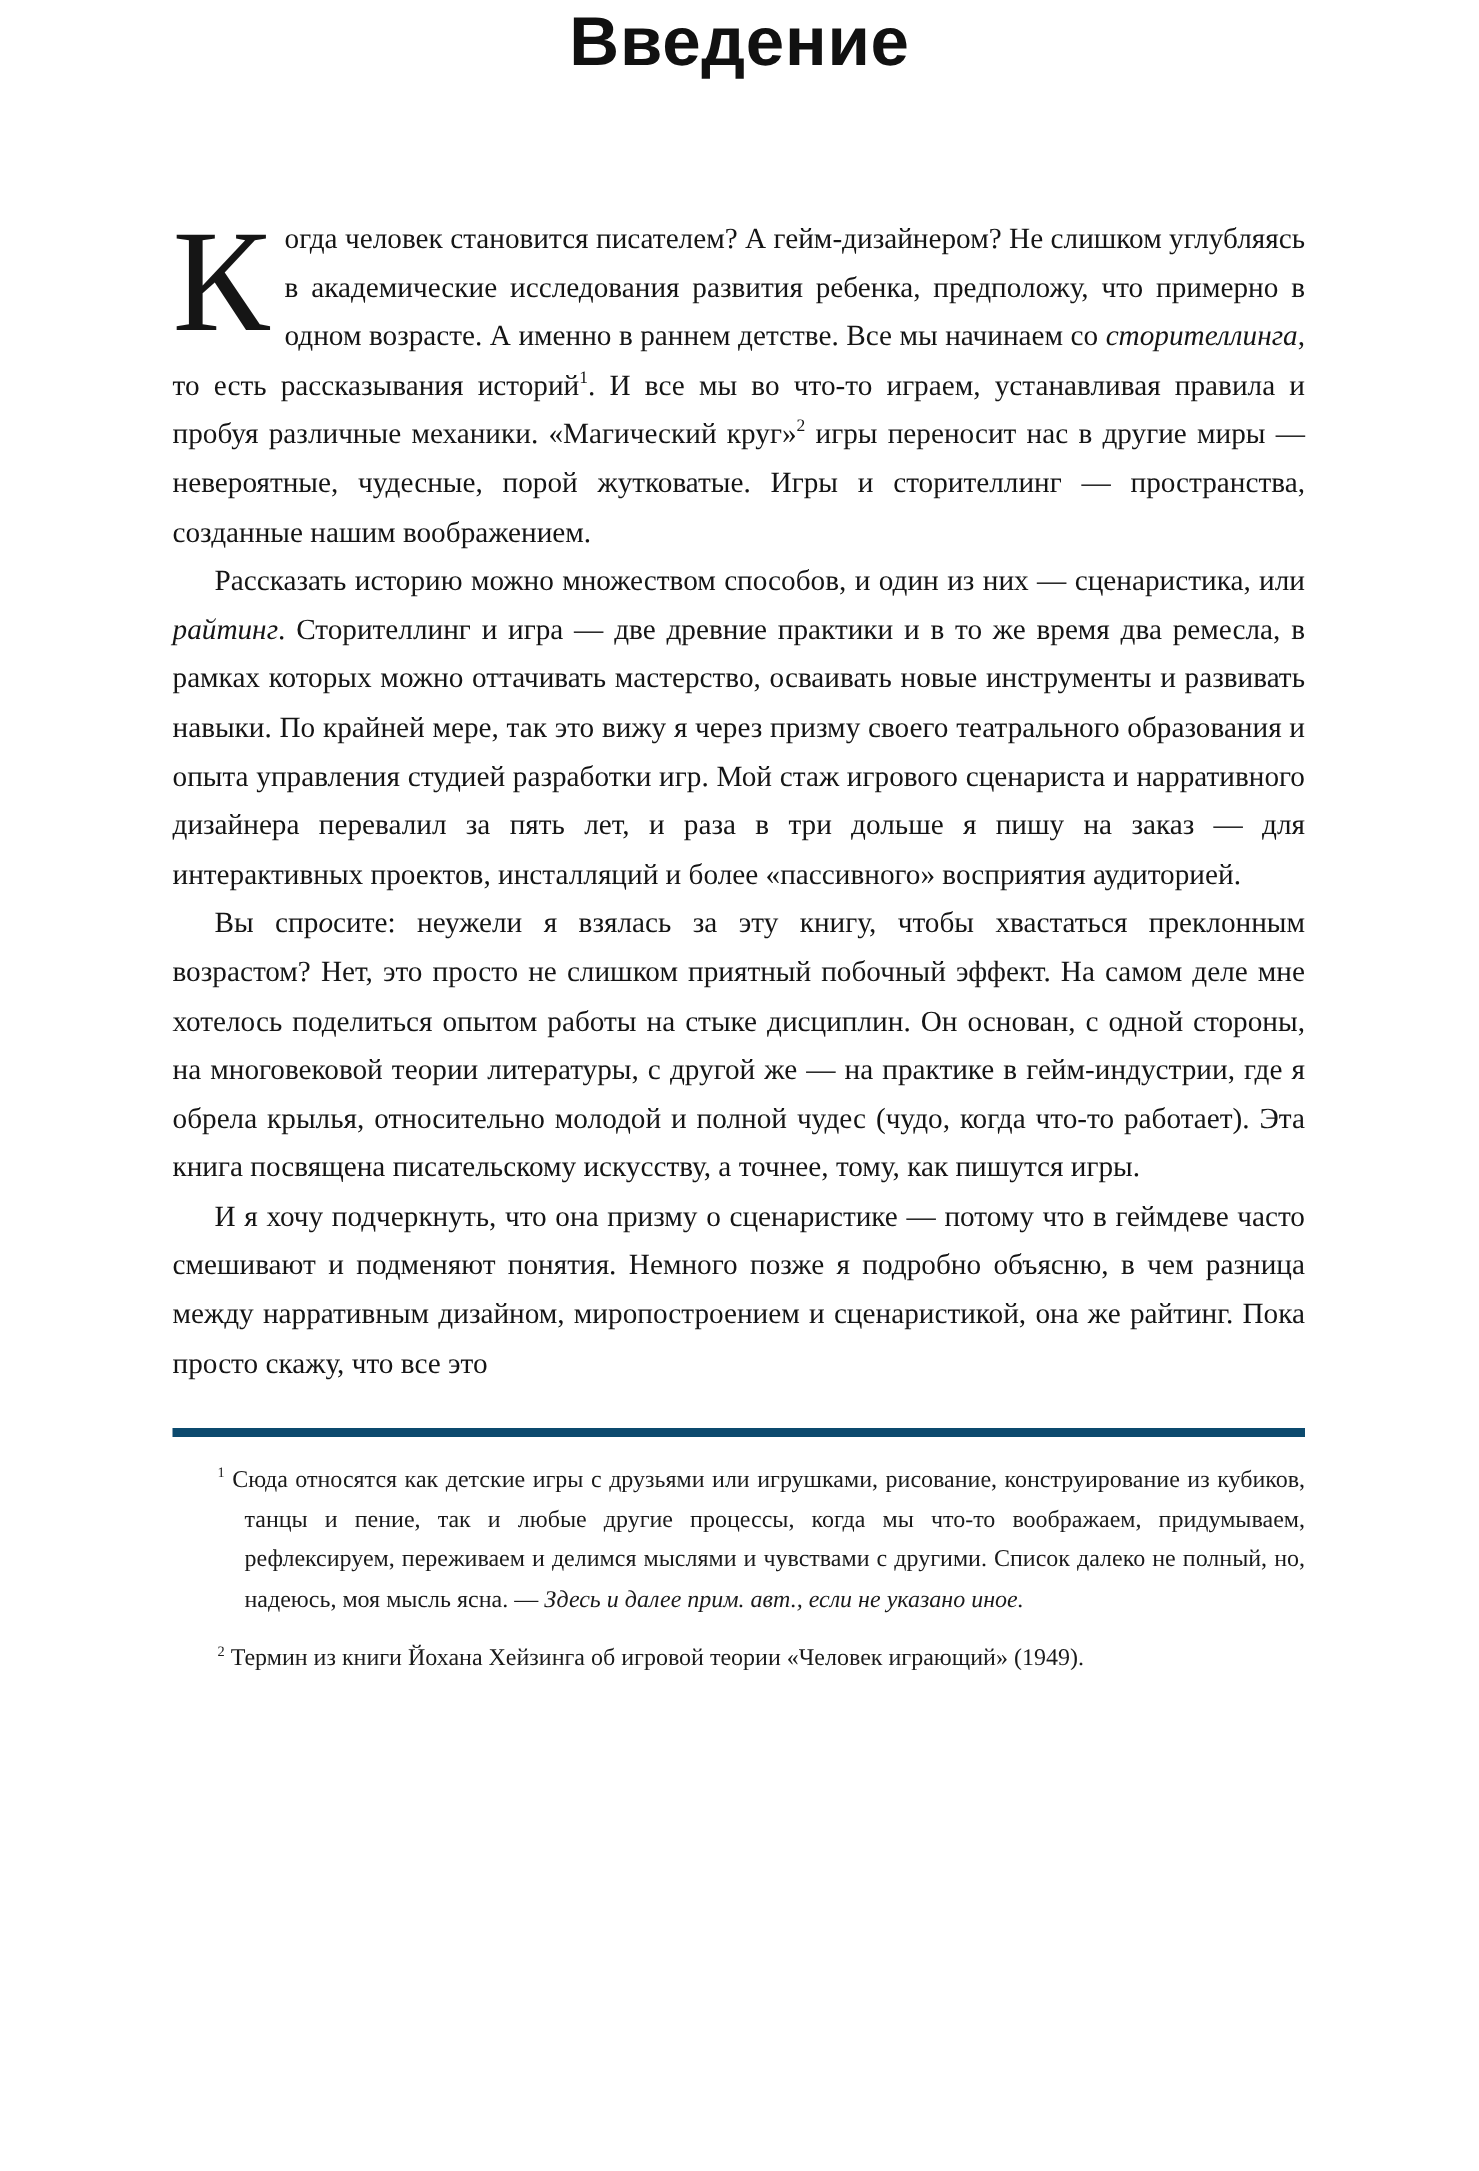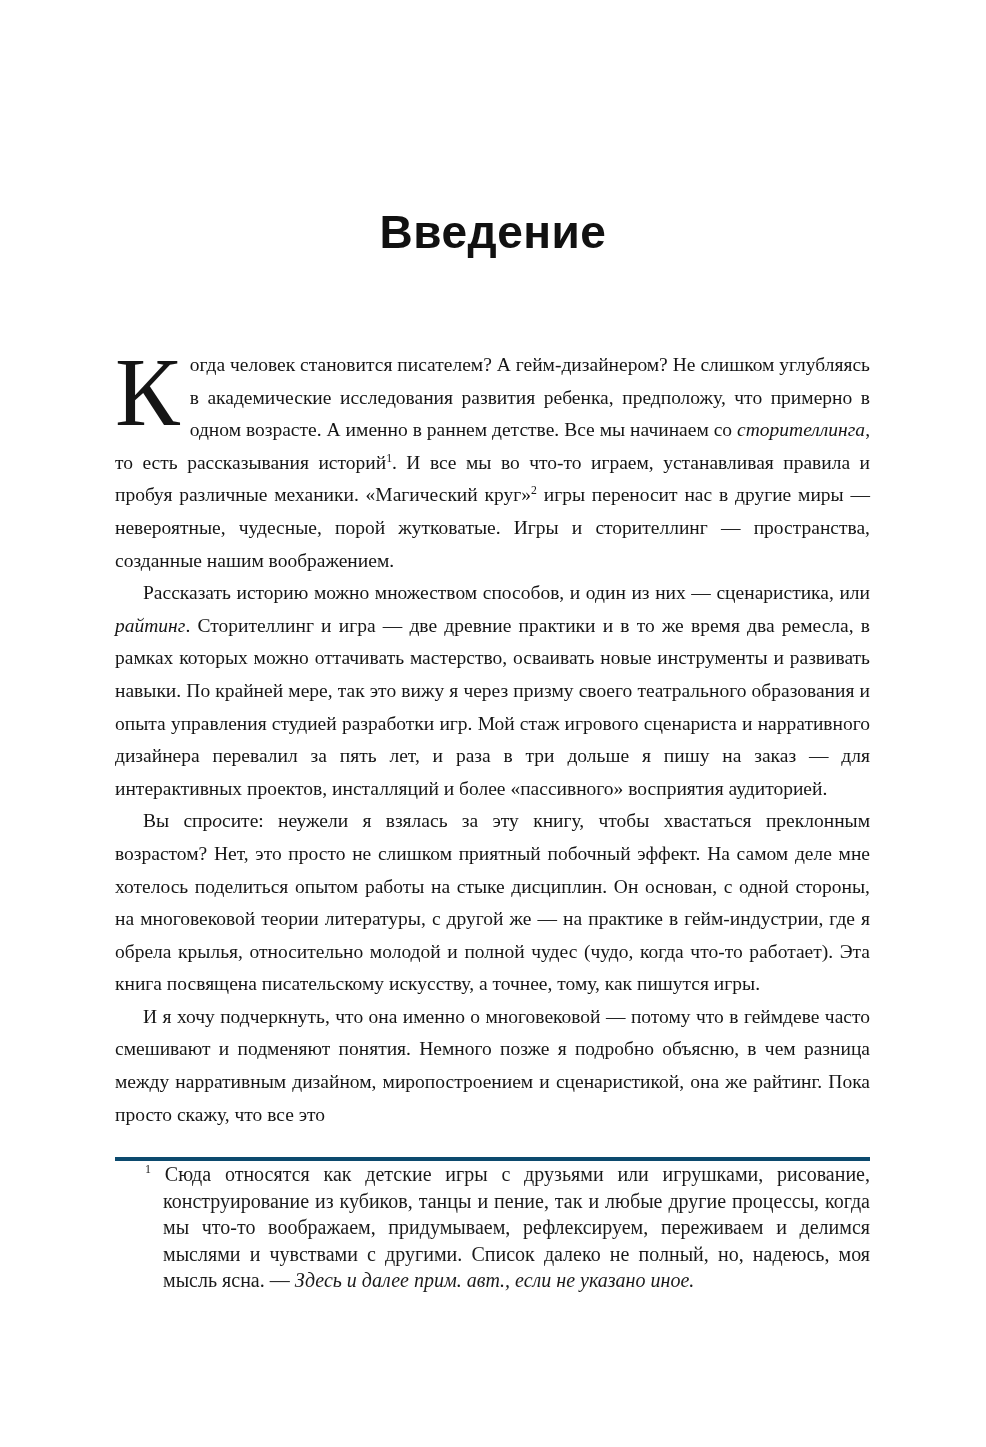--- a/index.html
+++ b/index.html
@@ -12,21 +12,20 @@
     width: 986px;
     height: 1447px;
     background: #ffffff;
     color: #1a1a1a;
     font-family: "Liberation Serif", "DejaVu Serif", serif;
     overflow: hidden;
     box-sizing: border-box;
   }
   .title {
     margin: 0;
-    padding-top: 205px;
     text-align: center;
     font-family: "Liberation Sans", "DejaVu Sans", sans-serif;
     font-weight: bold;
     font-size: 46px;
     letter-spacing: 0.5px;
     color: #111111;
   }
   .body-text {
     margin: 90px auto 0 115px;
     width: 755px;
@@ -52,22 +51,23 @@
     color: #151515;
   }
   sup {
     font-size: 0.60em;
     line-height: 0;
     vertical-align: super;
   }
   .footnotes {
     margin: 26px auto 0 115px;
     width: 755px;
-    border-top: 4px solid #0c4a6e;
-    font-size: 20px;
+    border-top: 6px solid #0c4a6e;
+    padding-top: 16px;
+    font-size: 16px;
     line-height: 26.5px;
     text-align: justify;
     color: #1a1a1a;
   }
   .footnote {
     margin: 0 0 13px 30px;
     padding-left: 18px;
     text-indent: -18px;
   }
   .footnote:last-child {
@@ -82,24 +82,25 @@
   <h1 class="title">Введение</h1>
 
   <div class="body-text">
 
     <p class="para"><span class="dropcap">К</span><span>огда человек становится писателем? А гейм-дизайнером? Не слишком углубляясь в академические исследования развития ребенка, предположу, что примерно в одном возрасте. А именно в раннем детстве. Все мы начинаем со </span><span style="font-style: italic;">сторителлинга</span><span>, то есть рассказывания историй</span><sup>1</sup><span>. И все мы во что-то играем, устанавливая правила и пробуя различные механики. «Магический круг»</span><sup>2</sup><span> игры переносит нас в другие миры — невероятные, чудесные, порой жутковатые. Игры и сторителлинг — пространства, созданные нашим воображением.</span></p>
 
     <p class="para indent"><span>Рассказать историю можно множеством способов, и один из них — сценаристика, или </span><span style="font-style: italic;">райтинг</span><span>. Сторителлинг и игра — две древние практики и в то же время два ремесла, в рамках которых можно оттачивать мастерство, осваивать новые инструменты и развивать навыки. По крайней мере, так это вижу я через призму своего театрального образования и опыта управления студией разработки игр. Мой стаж игрового сценариста и нарративного дизайнера перевалил за пять лет, и раза в три дольше я пишу на заказ — для интерактивных проектов, инсталляций и более «пассивного» восприятия аудиторией.</span></p>
 
     <p class="para indent"><span>Вы спр</span><span style="font-style: italic;">о</span><span>сите: неужели я взялась за эту книгу, чтобы хвастаться преклонным возрастом? Нет, это просто не слишком приятный побочный эффект. На самом деле мне хотелось поделиться опытом работы на стыке дисциплин. Он основан, с одной стороны, на многовековой теории литературы, с другой же — на практике в гейм-индустрии, где я обрела крылья, относительно молодой и полной чудес (чудо, когда что-то работает). Эта книга посвящена писательскому искусству, а точнее, тому, как пишутся игры.</span></p>
 
-    <p class="para indent"><span>И я хочу подчеркнуть, что она именно о многовековой — потому что в геймдеве часто смешивают и подменяют понятия. Немного позже я подробно объясню, в чем разница между нарративным дизайном, миропостроением и сценаристикой, она же райтинг. Пока просто скажу, что все это</span></p>
+    <p class="para indent"><span>И я хочу подчеркнуть, что она призму о сценаристике — потому что в геймдеве часто смешивают и подменяют понятия. Немного позже я подробно объясню, в чем разница между нарративным дизайном, миропостроением и сценаристикой, она же райтинг. Пока просто скажу, что все это</span></p>
 
   </div>
 
   <div class="footnotes">
 
     <div class="footnote"><sup>1</sup><span> Сюда относятся как детские игры с друзьями или игрушками, рисование, конструирование из кубиков, танцы и пение, так и любые другие процессы, когда мы что-то воображаем, придумываем, рефлексируем, переживаем и делимся мыслями и чувствами с другими. Список далеко не полный, но, надеюсь, моя мысль ясна. — </span><span style="font-style: italic;">Здесь и далее прим. авт., если не указано иное.</span></div>
 
+    <div class="footnote"><sup>2</sup><span> Термин из книги Йохана Хейзинга об игровой теории «Человек играющий» (1949).</span></div>
 
   </div>
 
 </div>
 
 </body></html>

